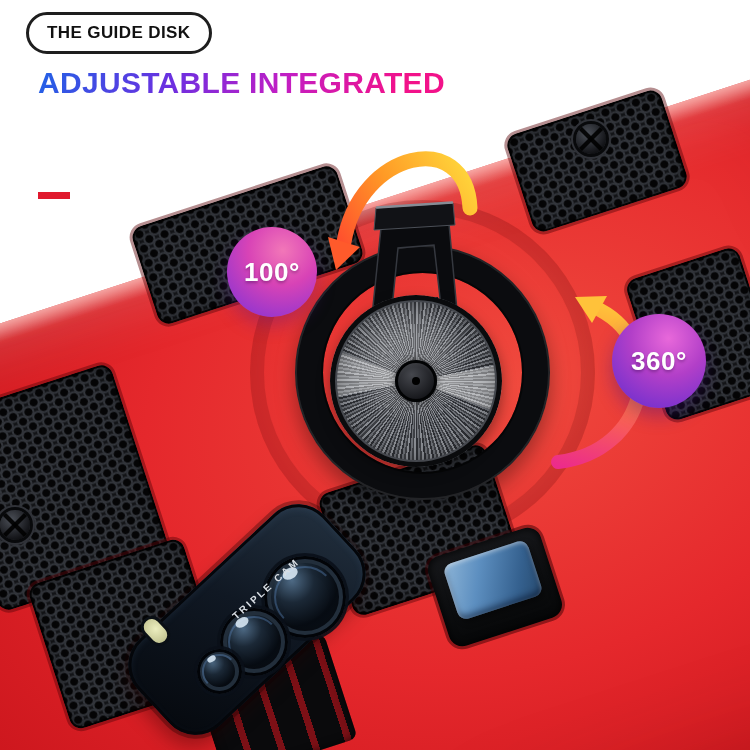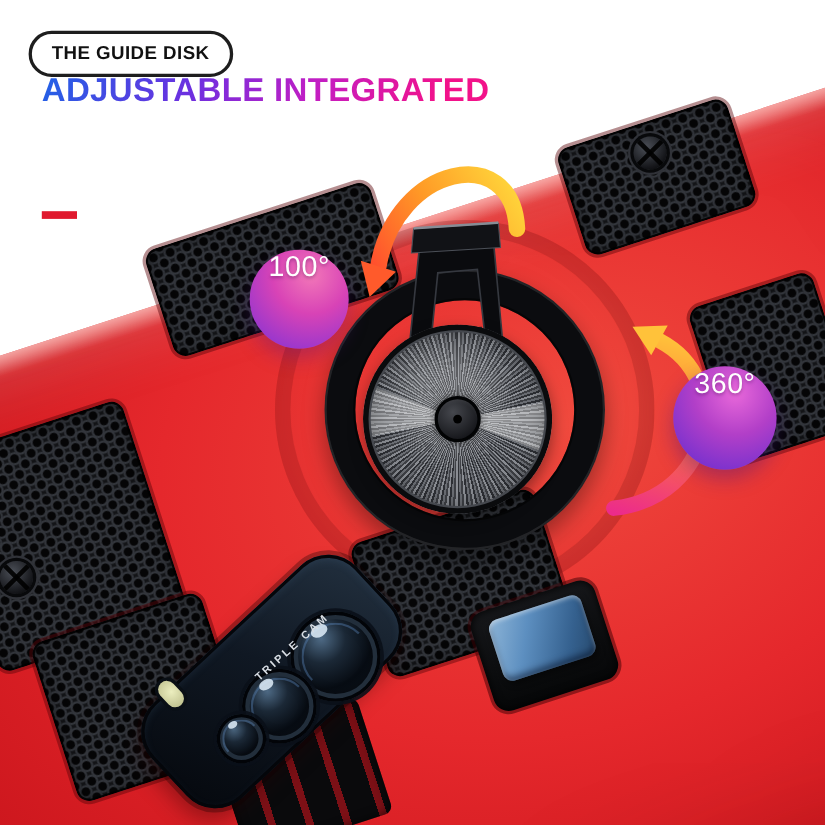--- a/index.html
+++ b/index.html
@@ -160,34 +160,34 @@
     background: radial-gradient(circle at 40% 35%, #45474d, #131418 72%);
     box-shadow: inset 0 0 0 3px #020304, inset 0 3px 5px rgba(255,255,255,0.12), 0 0 8px rgba(0,0,0,0.55);
   }
   .disc-cap::after { content:""; position:absolute; left:50%; top:50%; width:8px; height:8px;
     margin:-4px 0 0 -4px; border-radius:50%; background:#000; }
 
   .arrows-svg { position:absolute; left:0; top:0; z-index:8; }
 
   
   .badge {
-    position:absolute; border-radius:50%; display:flex; align-items:flex-start; justify-content:center;
-    color:#fff; font-weight:normal; font-size:26px; letter-spacing:0.5px;
+    position:absolute; border-radius:50%; display:flex; align-items:center; justify-content:center;
+    color:#fff; font-weight:bold; font-size:26px; letter-spacing:0.5px;
     text-shadow:0 2px 3px rgba(40,0,60,0.35); z-index:9;
   }
   .badge-100 { left:227px; top:227px; width:90px; height:90px;
     background: radial-gradient(circle at 62% 26%, #f277b8 0%, #d843b6 40%, #7a30d8 100%);
     box-shadow: 0 8px 18px rgba(90,25,140,0.35); }
-  .badge-360 { left:612px; top:333px; width:94px; height:94px;
+  .badge-360 { left:612px; top:314px; width:94px; height:94px;
     background: radial-gradient(circle at 60% 26%, #e868da 0%, #b23fc8 42%, #5f2bd0 100%);
     box-shadow: 0 8px 18px rgba(70,20,130,0.4); }
 
   
   .guide-pill {
-    position:absolute; left:26px; top:28px; padding:8px 18px;
+    position:absolute; left:26px; top:12px; padding:8px 18px;
     border:3px solid #1e1e1e; border-radius:26px; background:#fff;
     font-size:17px; font-weight:bold; color:#111; letter-spacing:0.4px; z-index:10;
   }
   .headline {
     position:absolute; left:38px; top:64px; font-size:30px; font-weight:bold;
     line-height:37px; letter-spacing:0.3px; color:transparent;
     background:linear-gradient(115deg, #1f63e6 0%, #6d2fe0 34%, #c21ec4 60%, #f2128a 88%);
     -webkit-background-clip:text; background-clip:text; -webkit-text-fill-color:transparent;
     z-index:10;
     text-align:center;

